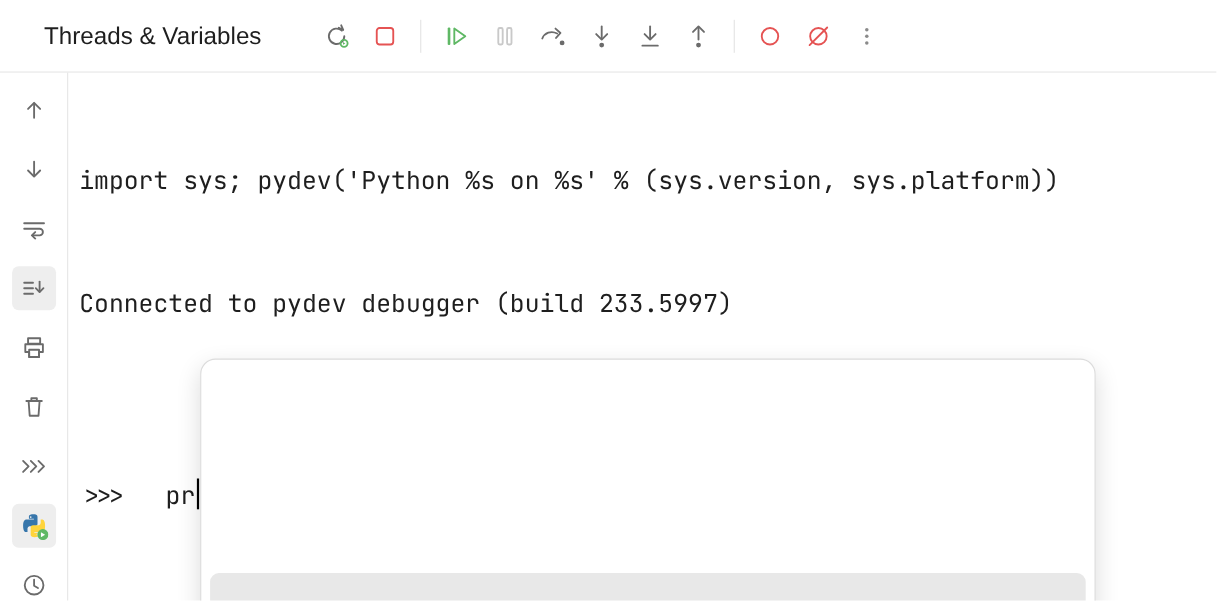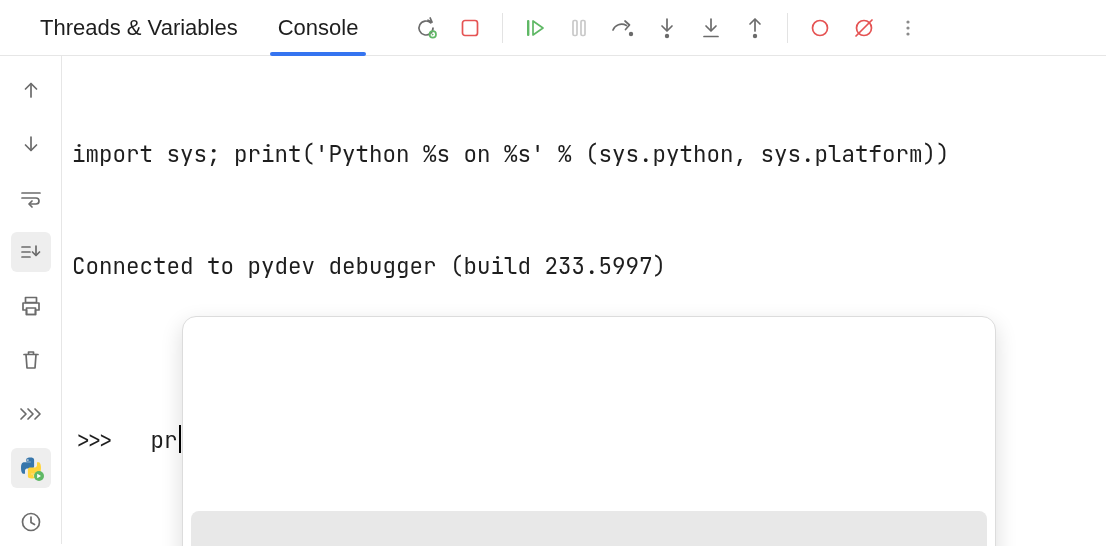--- a/index.html
+++ b/index.html
@@ -8,21 +8,21 @@
     font-family: -apple-system, "Segoe UI", "Helvetica Neue", Arial, sans-serif;
     background: #ffffff;
     color: #1e1e1e;
     font-size: 22px;
   }
 
   
   .topbar {
     display: flex;
     align-items: center;
-    height: 56px;
+    height: 66px;
     border-bottom: 1px solid #e6e6e6;
     padding: 0 8px 0 20px;
     gap: 20px;
   }
   .tabs { display: flex; align-items: stretch; height: 100%; gap: 0; }
   .tab {
     display: flex; align-items: center;
     padding: 0 20px;
     color: #1e1e1e;
     font-size: 22px;
@@ -123,23 +123,20 @@
   .stroke { fill: none; stroke: currentColor; stroke-width: 1.7; stroke-linecap: round; stroke-linejoin: round; }
 </style>
 </head>
 <body>
 
 <div class="topbar">
   <div class="tabs">
     <div class="tab">
       <span>Threads &amp; Variables</span>
     </div>
-    <div class="tab active">
-      <span>Console</span>
-    </div>
   </div>
 
   <div class="toolbar">
     <button class="ico-btn" title="Rerun">
       <svg width="24" height="24" viewBox="0 0 24 24">
         <path class="stroke" d="M19 12a7 7 0 1 1-2.2-5.1"></path>
         <path class="stroke" d="M14 4.2 18 6.2 16.2 2"></path>
         <circle cx="18.8" cy="18.4" r="3.2" class="stroke" style="stroke:#5fb865"></circle>
         <path d="M17.8 17.2v2.5l2.1-1.25z" fill="#5fb865"></path>
       </svg>
@@ -278,21 +275,21 @@
     </button>
     <button class="ico-btn">
       <svg width="24" height="24" viewBox="0 0 24 24">
         <circle cx="12" cy="12" r="8.5" class="stroke"></circle>
         <path class="stroke" d="M12 7v5.5l3.5 2"></path>
       </svg>
     </button>
   </div>
 
   <div class="console">
-    <div class="out">import sys; print('Python %s on %s' % (sys.python, sys.platform))</div>
+    <div class="out">import sys; pydev('Python %s on %s' % (sys.version, sys.platform))</div>
     <div class="out">Connected to pydev debugger (build 233.5997)</div>
 
     <div class="prompt-row">
       <span class="prompt-marker">&gt;&gt;&gt;</span>
       <span class="prompt-input"><span>pr</span><span class="caret"></span></span>
     </div>
 
     
     <div class="popup">
       <div class="popup-items">

